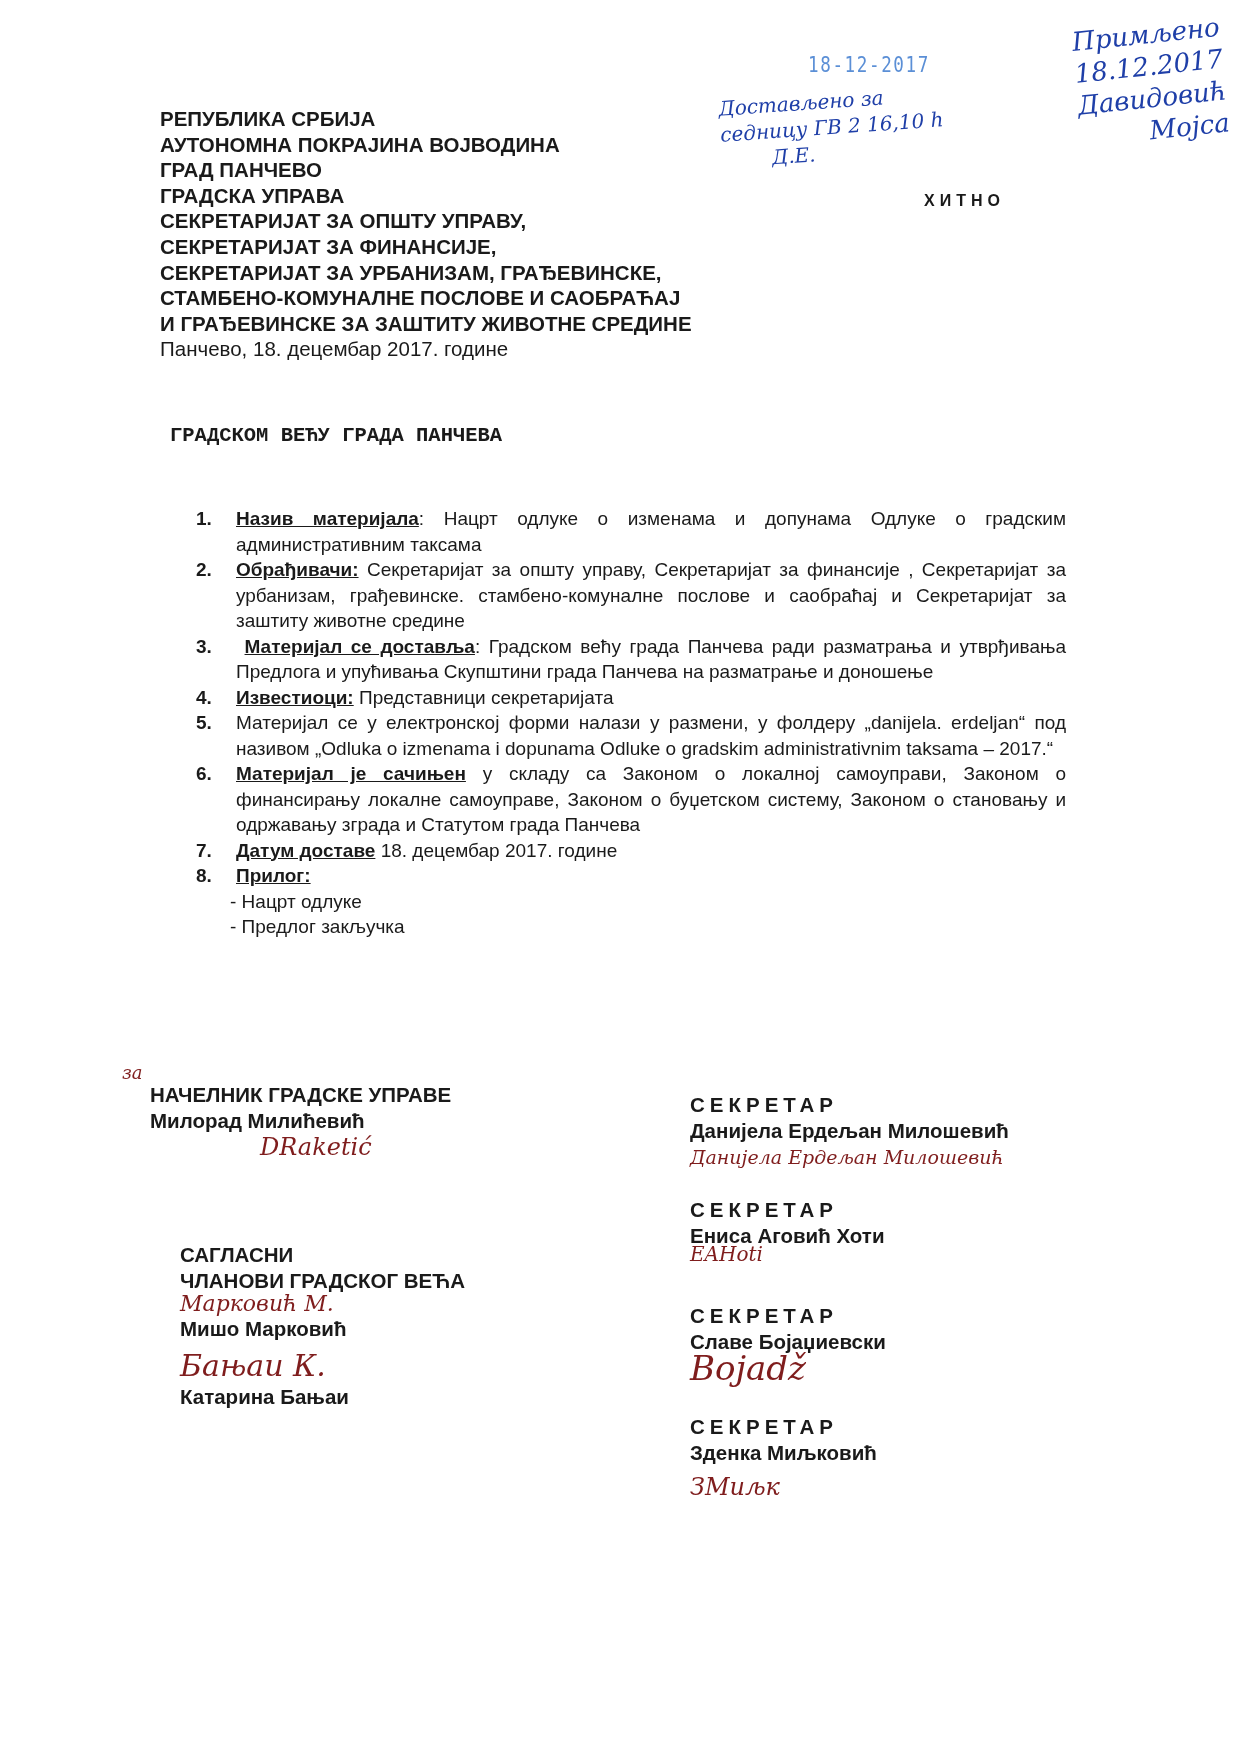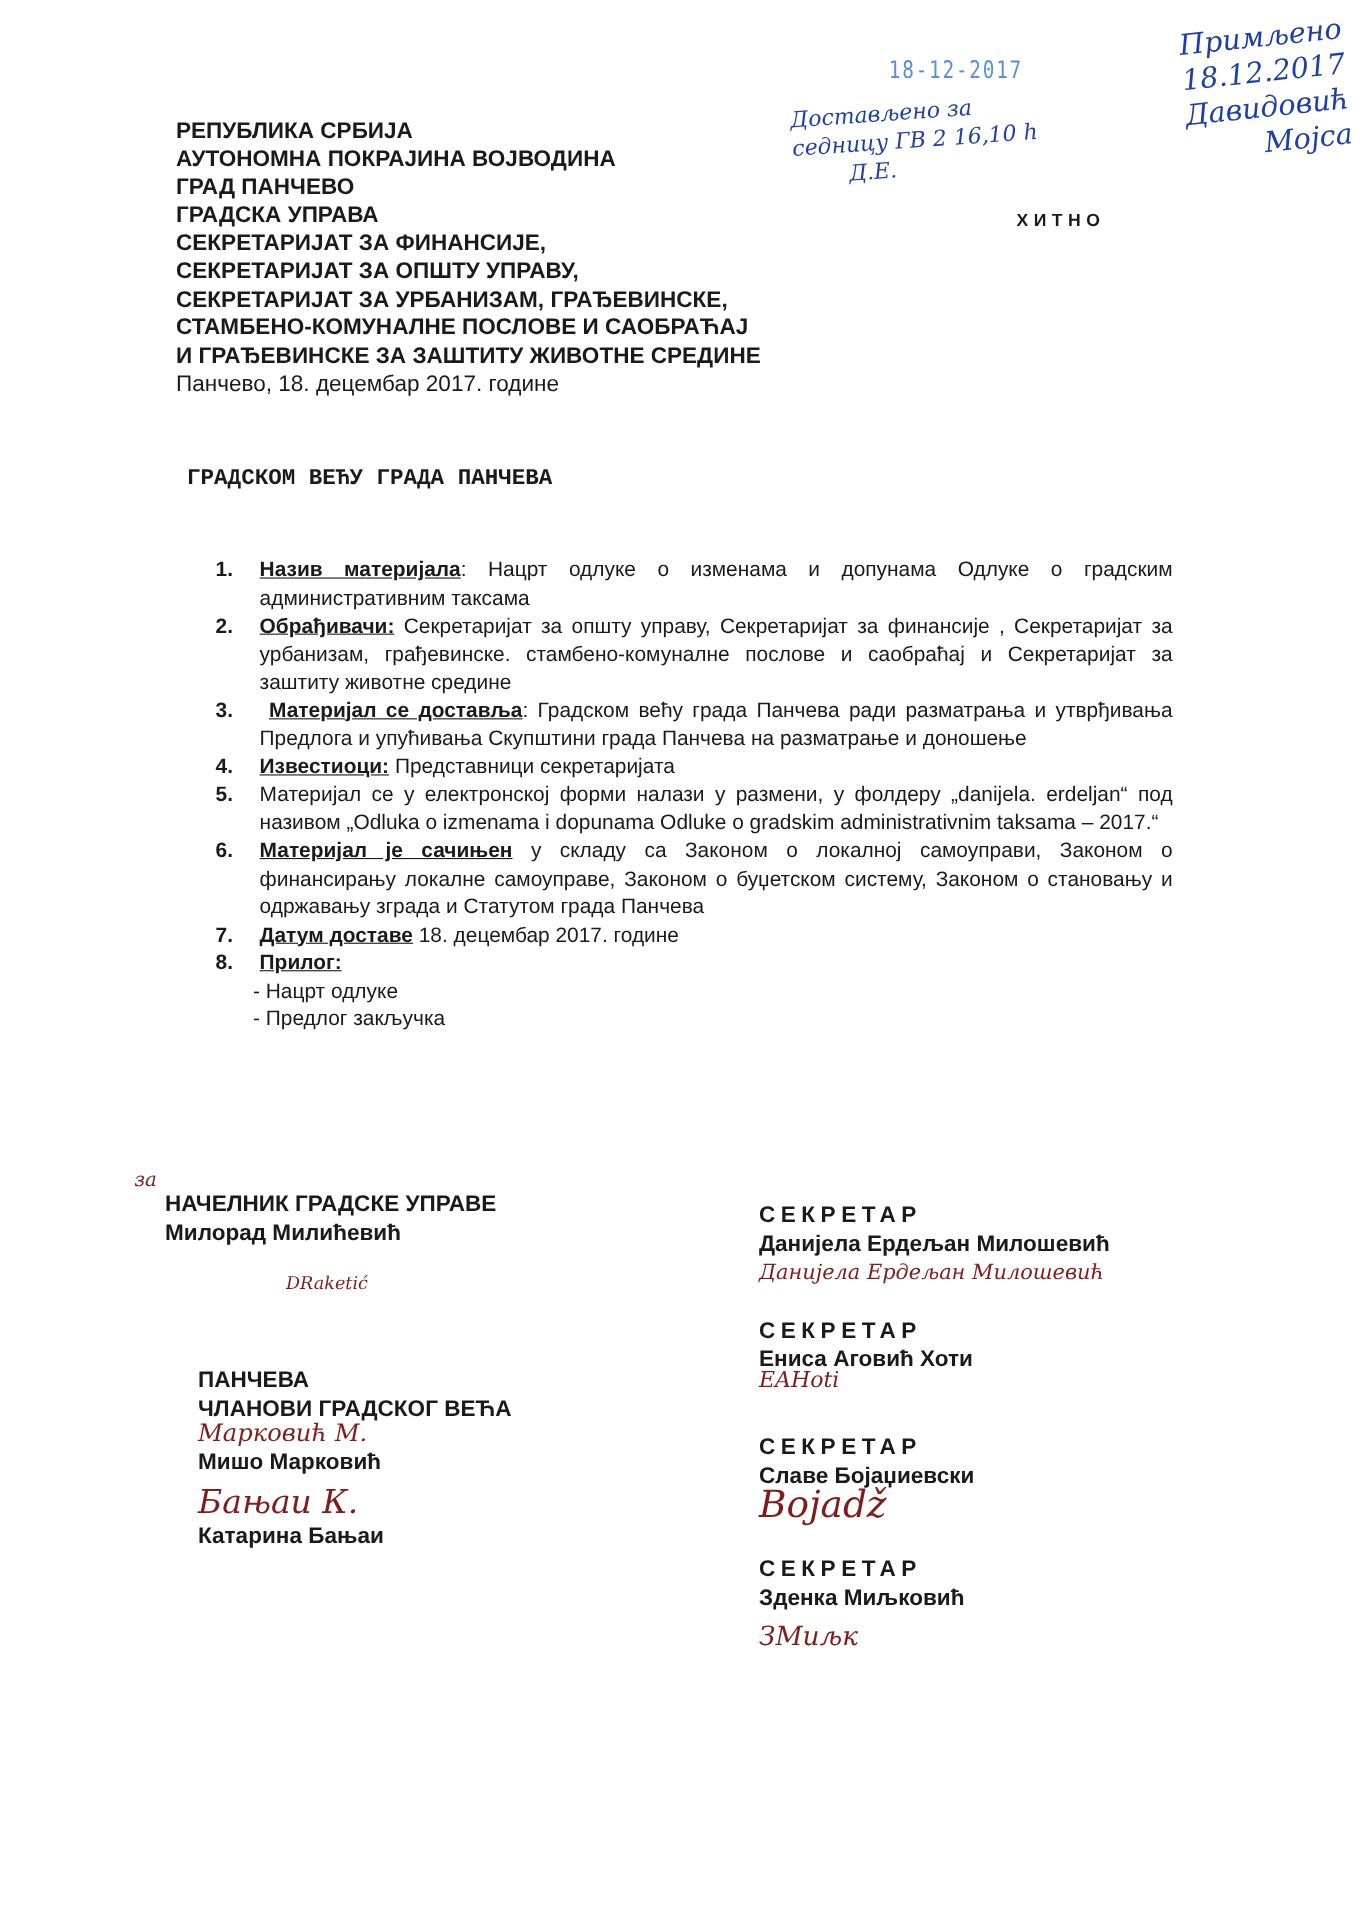--- a/index.html
+++ b/index.html
@@ -40,22 +40,22 @@
   <div>18.12.2017</div>
   <div>Давидовић</div>
   <div>Мојса</div>
 </div>
 
 <div class="abs hdr">
   <div>РЕПУБЛИКА СРБИЈА</div>
   <div>АУТОНОМНА ПОКРАЈИНА ВОЈВОДИНА</div>
   <div>ГРАД  ПАНЧЕВО</div>
   <div>ГРАДСКА УПРАВА</div>
+  <div>СЕКРЕТАРИЈАТ ЗА ОПШТУ УПРАВУ,</div>
   <div>СЕКРЕТАРИЈАТ ЗА ФИНАНСИЈЕ,</div>
-  <div>СЕКРЕТАРИЈАТ ЗА ОПШТУ УПРАВУ,</div>
   <div>СЕКРЕТАРИЈАТ ЗА УРБАНИЗАМ, ГРАЂЕВИНСКЕ,</div>
   <div>СТАМБЕНО-КОМУНАЛНЕ ПОСЛОВЕ  И САОБРАЋАЈ</div>
   <div>И ГРАЂЕВИНСКЕ ЗА ЗАШТИТУ ЖИВОТНЕ СРЕДИНЕ</div>
   <div class="date">Панчево, 18. децембар 2017. године</div>
 </div>
 
 <div class="abs urgent">ХИТНО</div>
 
 <div class="abs recipient">ГРАДСКОМ ВЕЋУ ГРАДА ПАНЧЕВА</div>
 
@@ -93,25 +93,25 @@
     <span class="txt"><span class="lbl">Прилог:</span></span>
   </div>
   <div class="attach">-  Нацрт одлуке</div>
   <div class="attach">-  Предлог закључка</div>
 </div>
 
 <div class="abs scrib" style="left:122px; top:1062px; font-size:18px;">за</div>
 <div class="abs sig" style="left:150px; top:1082px; width:360px;">
   <div>НАЧЕЛНИК ГРАДСКЕ УПРАВЕ</div>
   <div>Милорад Милићевић</div>
-  <div class="scrib" style="font-size:16px; padding-left:110px;margin-top:20px;">DRaketić</div>
+  <div class="scrib" style="font-size:24px; padding-left:110px;">DRaketić</div>
 </div>
 
 <div class="abs sig" style="left:180px; top:1242px; width:330px;">
-  <div style="padding-right:60px">ПАНЧЕВА</div>
+  <div style="padding-right:60px">САГЛАСНИ</div>
   <div>ЧЛАНОВИ ГРАДСКОГ ВЕЋА</div>
   <div class="scrib" style="font-size:22px; height:22px; line-height:20px;">Марковић М.</div>
   <div>Мишо Марковић</div>
   <div class="scrib" style="font-size:30px; margin-top:6px; line-height:36px;">Бањаи К.</div>
   <div>Катарина Бањаи</div>
 </div>
 
 <div class="abs sig" style="left:690px; top:1092px; width:370px;">
   <div class="spaced">СЕКРЕТАР</div>
   <div>Данијела Ердељан Милошевић</div>

